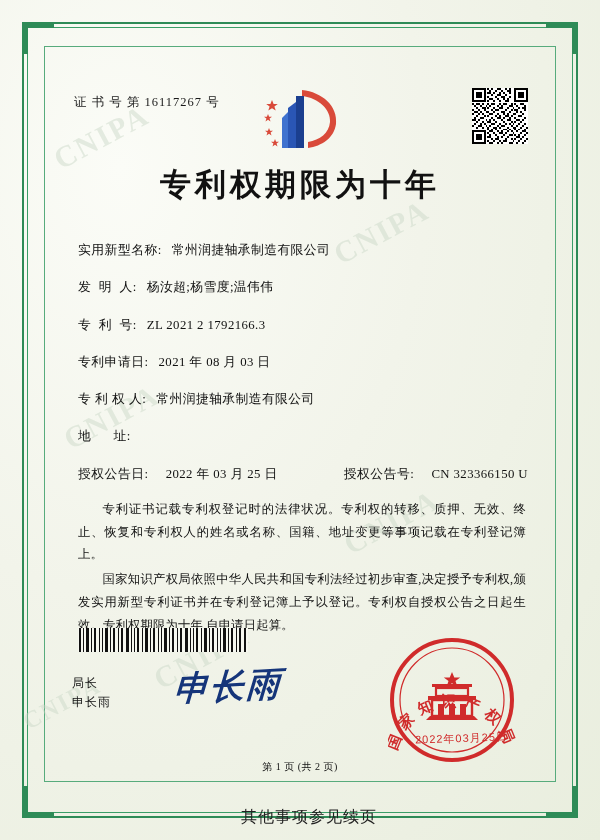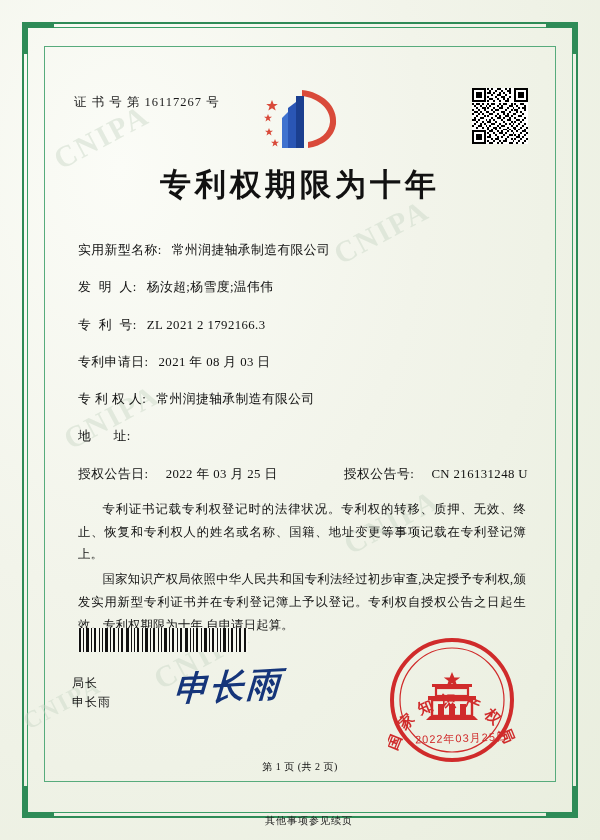--- a/index.html
+++ b/index.html
@@ -132,21 +132,21 @@
     letter-spacing:2px;
     transform:rotate(-3deg) skewX(-6deg);
   }
 
   .pagenum{
     position:absolute;left:0;right:0;bottom:8px;
     text-align:center;font-size:10px;color:#111;letter-spacing:.5px;
   }
   .footnote{
     position:absolute;left:0;right:0;bottom:12px;
-    text-align:center;font-size:10px;color:#222;letter-spacing:1px;margin-left:18px;
+    text-align:center;font-size:16px;color:#222;letter-spacing:1px;margin-left:18px;
   }
 </style>
 </head>
 <body>
 
 <div class="page">
 
   <div class="border-outer"></div>
   <div class="border-mid"></div>
   <div class="border-inner"></div>
@@ -427,21 +427,21 @@
         <span class="fvalue">常州润捷轴承制造有限公司</span>
       </div>
       <div class="frow">
         <span class="flabel">地      址:</span>
       </div>
       <div class="frow two">
         <span class="flabel">授权公告日:</span>
         <span class="fvalue">2022 年 03 月 25 日</span>
         <span class="sep"></span>
         <span class="flabel">授权公告号:</span>
-        <span class="fvalue">CN 216131248 U</span>
+        <span class="fvalue">CN 323366150 U</span>
       </div>
     </div>
 
     <div class="para">
       <p>专利证书记载专利权登记时的法律状况。专利权的转移、质押、无效、终止、恢复和专利权人的姓名或名称、国籍、地址变更等事项记载在专利登记簿上。</p>
       <p>国家知识产权局依照中华人民共和国专利法经过初步审查,决定授予专利权,颁发实用新型专利证书并在专利登记簿上予以登记。专利权自授权公告之日起生效。专利权期限为十年,自申请日起算。</p>
     </div>
 
     <div class="barcode">
       <svg viewBox="0 0 170 24" width="170" height="24" shape-rendering="crispEdges">

